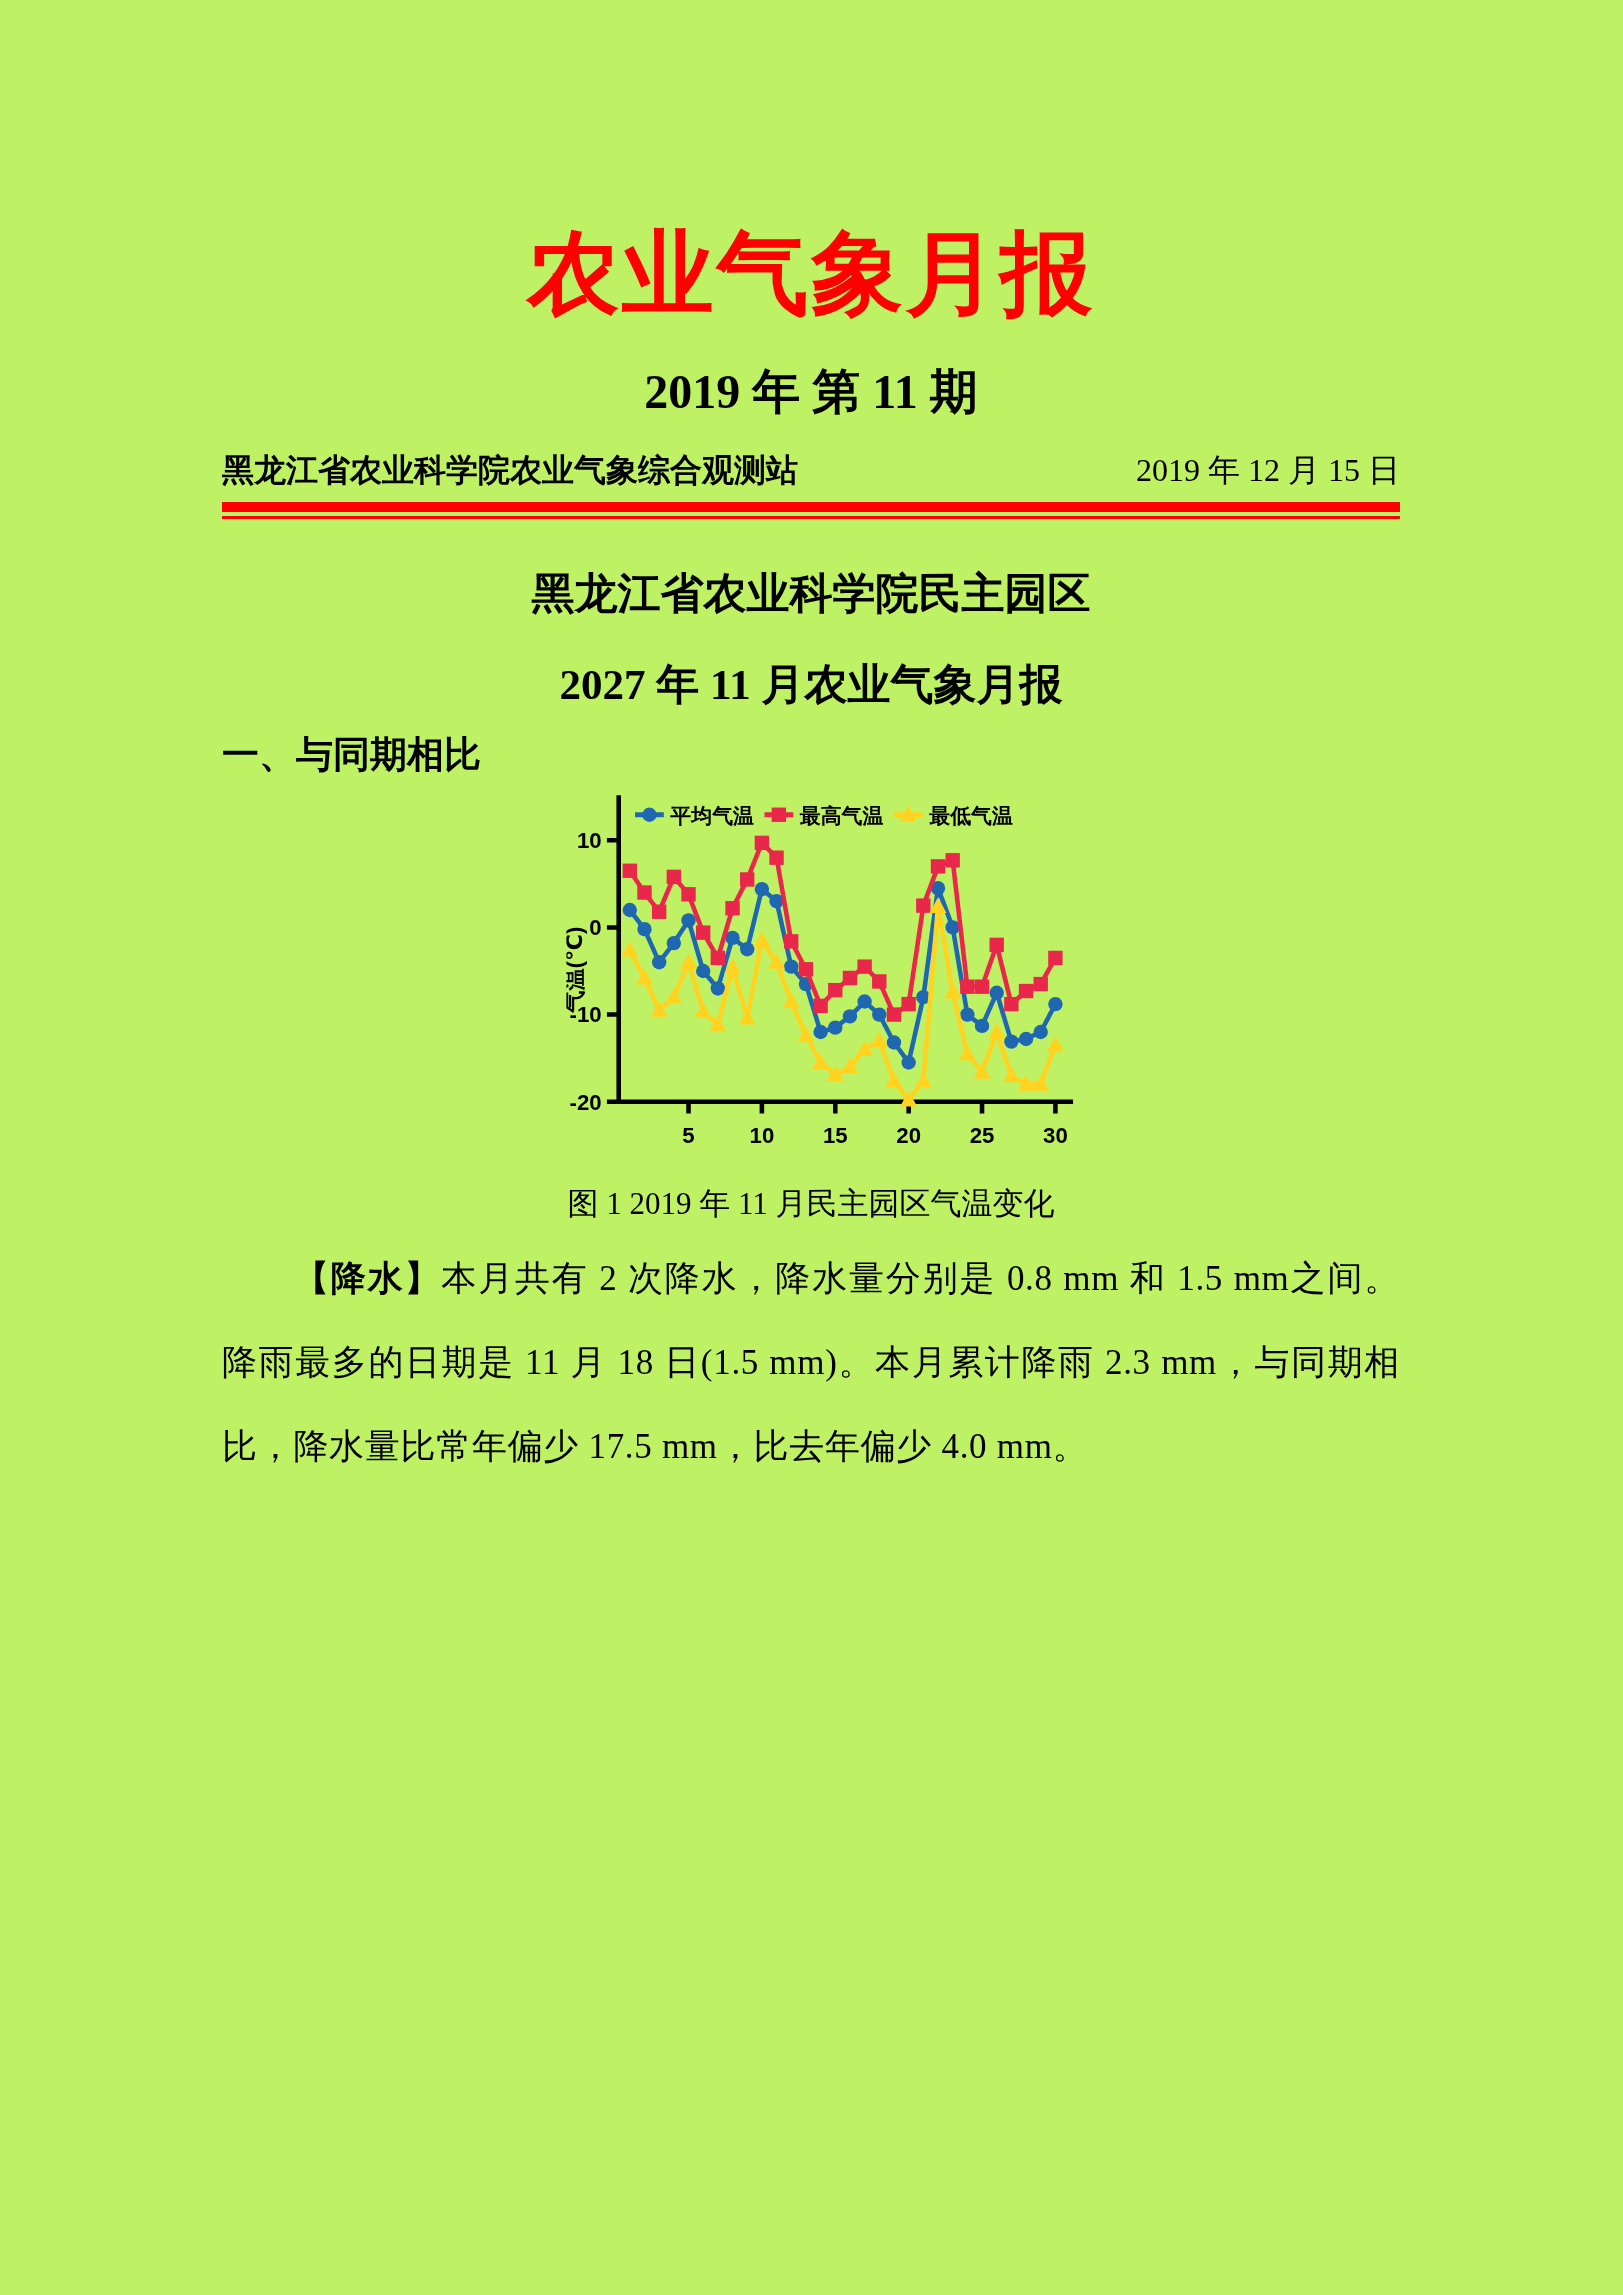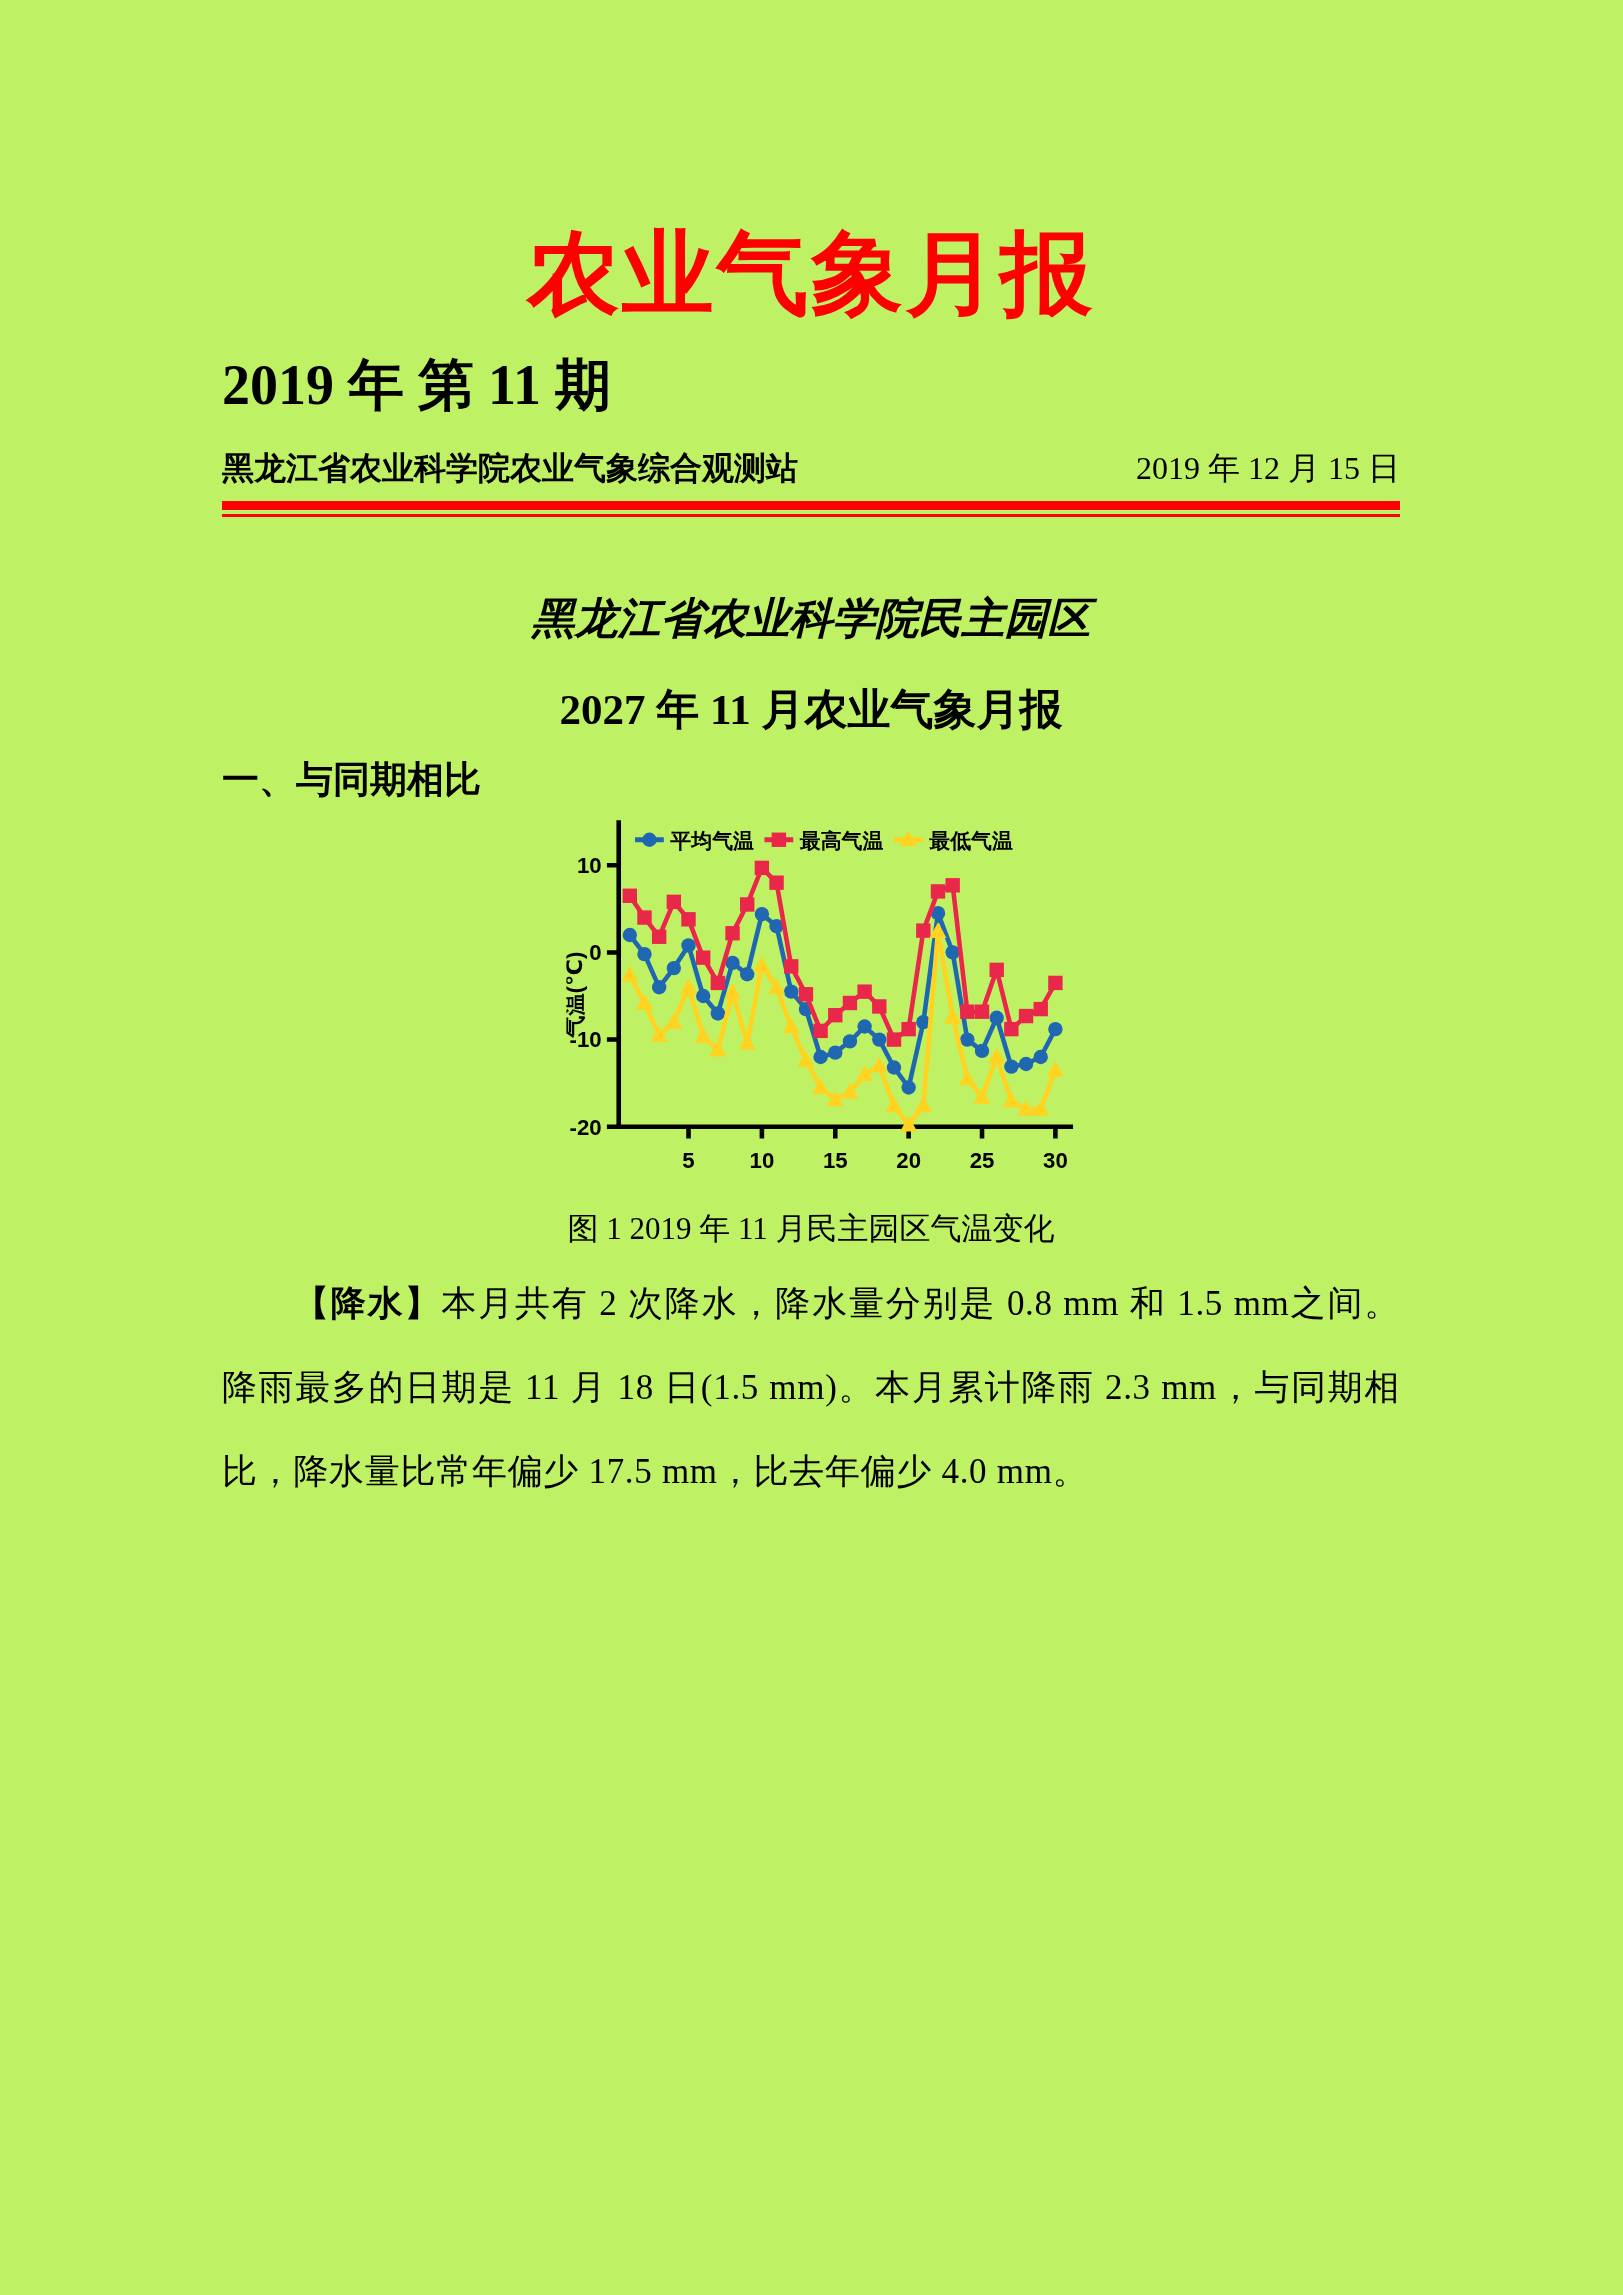--- a/index.html
+++ b/index.html
@@ -17,39 +17,40 @@
     margin:0;
     text-align:center;
     font-family:"Liberation Sans","DejaVu Sans",sans-serif;
     font-weight:900;
     font-size:92px;
     line-height:1.25;
     letter-spacing:2.6px;
     color:#FF0000;
   }
   .issue{
-    margin-top:22px;
+    margin-top:33px;
+    text-align:center;
     font-weight:700;
-    font-size:56px;
+    font-size:48px;
     line-height:1.15;
   }
   .org-row{
     margin-top:30px;
     display:flex;
     justify-content:space-between;
     align-items:baseline;
   }
   .org-name{font-weight:700;font-size:32px;}
   .pub-date{font-weight:400;font-size:32px;}
   .rule-thick{margin-top:9.2px;height:9.2px;background:#FF0000;}
   .rule-thin{margin-top:4.6px;height:2.6px;background:#FF0000;}
   .h-center{
     margin:0;text-align:center;font-weight:700;font-size:43px;line-height:1.25;
   }
-  .h1{margin-top:75px;font-style:italic;}
+  .h1{margin-top:48px;}
   .h2{margin-top:37px;}
   .section-heading{
     margin:22px 0 0 0;
     font-weight:700;font-size:37px;line-height:1.2;
   }
   .para{
     margin:13px 0 0 0;
     font-size:35px;
     line-height:84px;
     text-align:justify;

